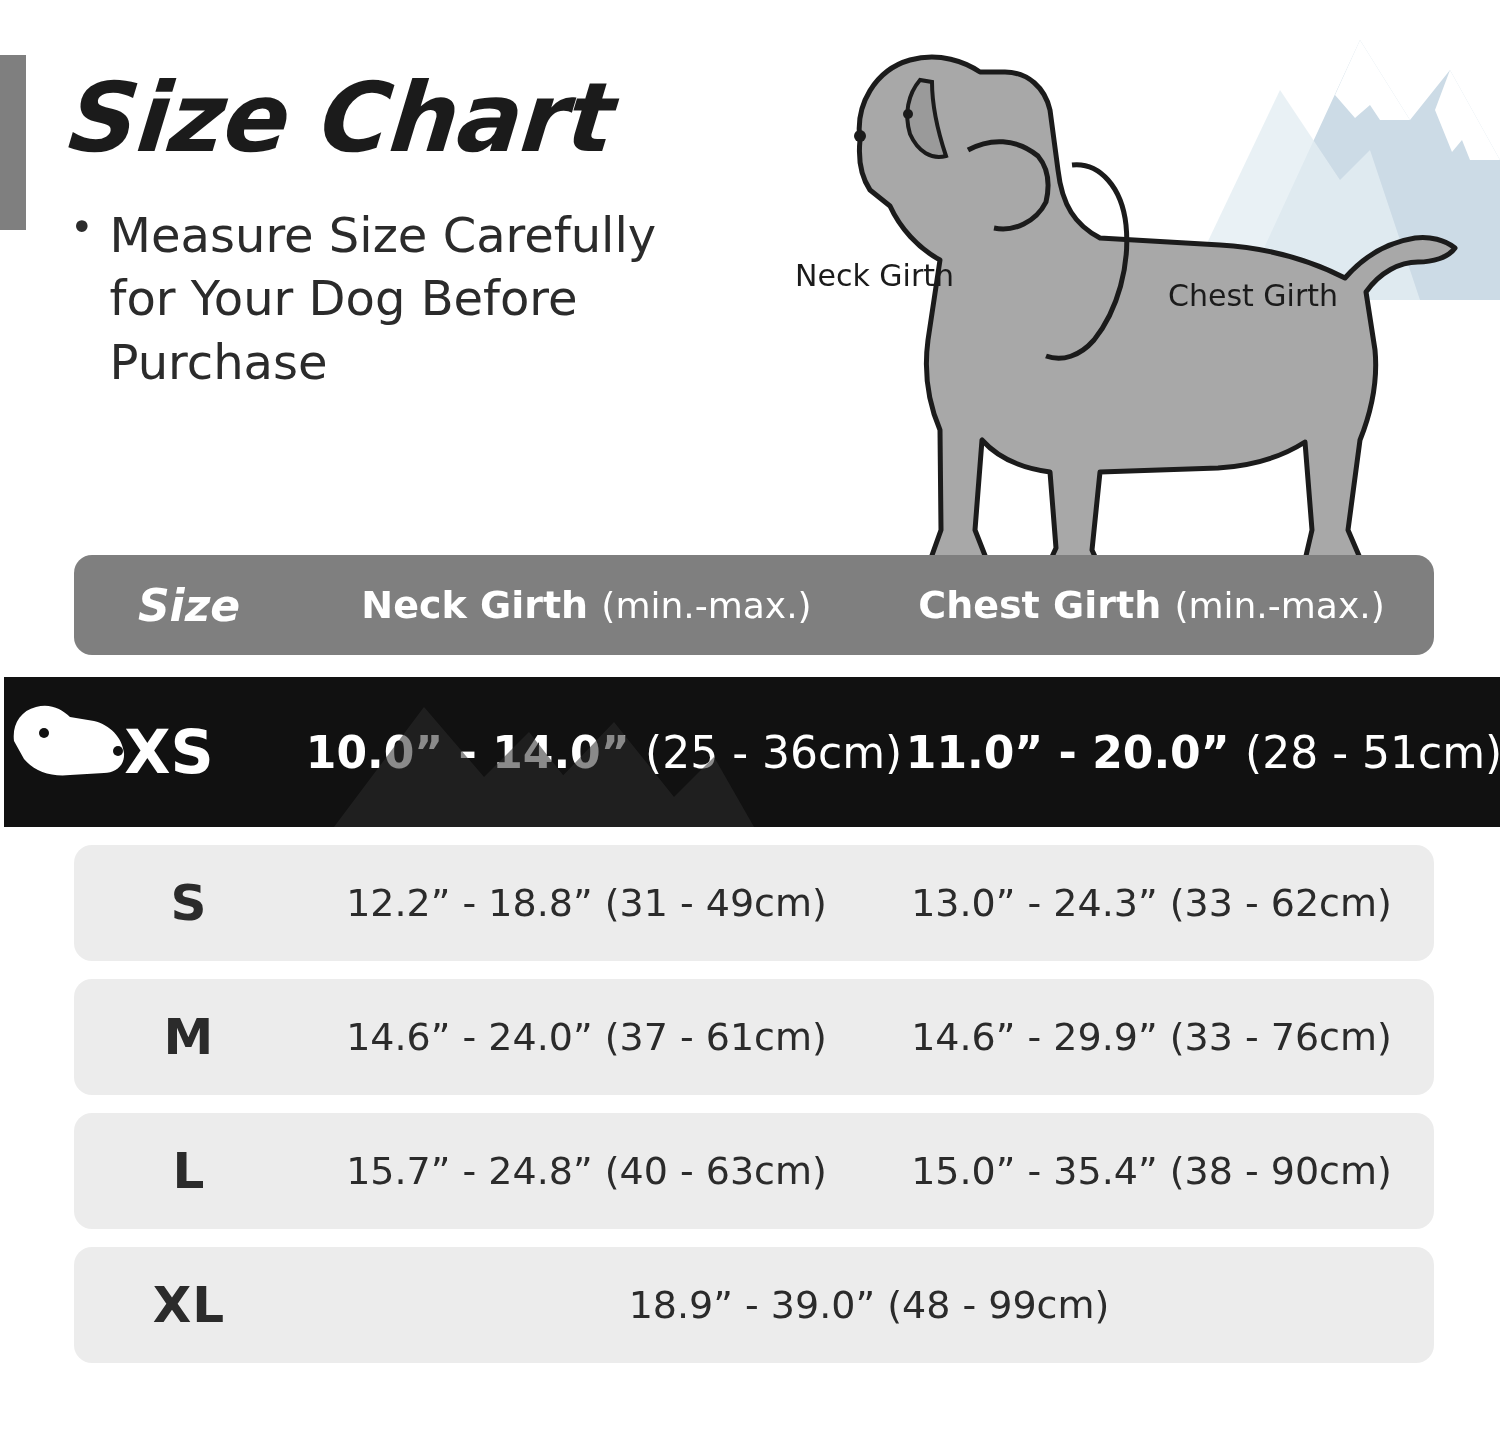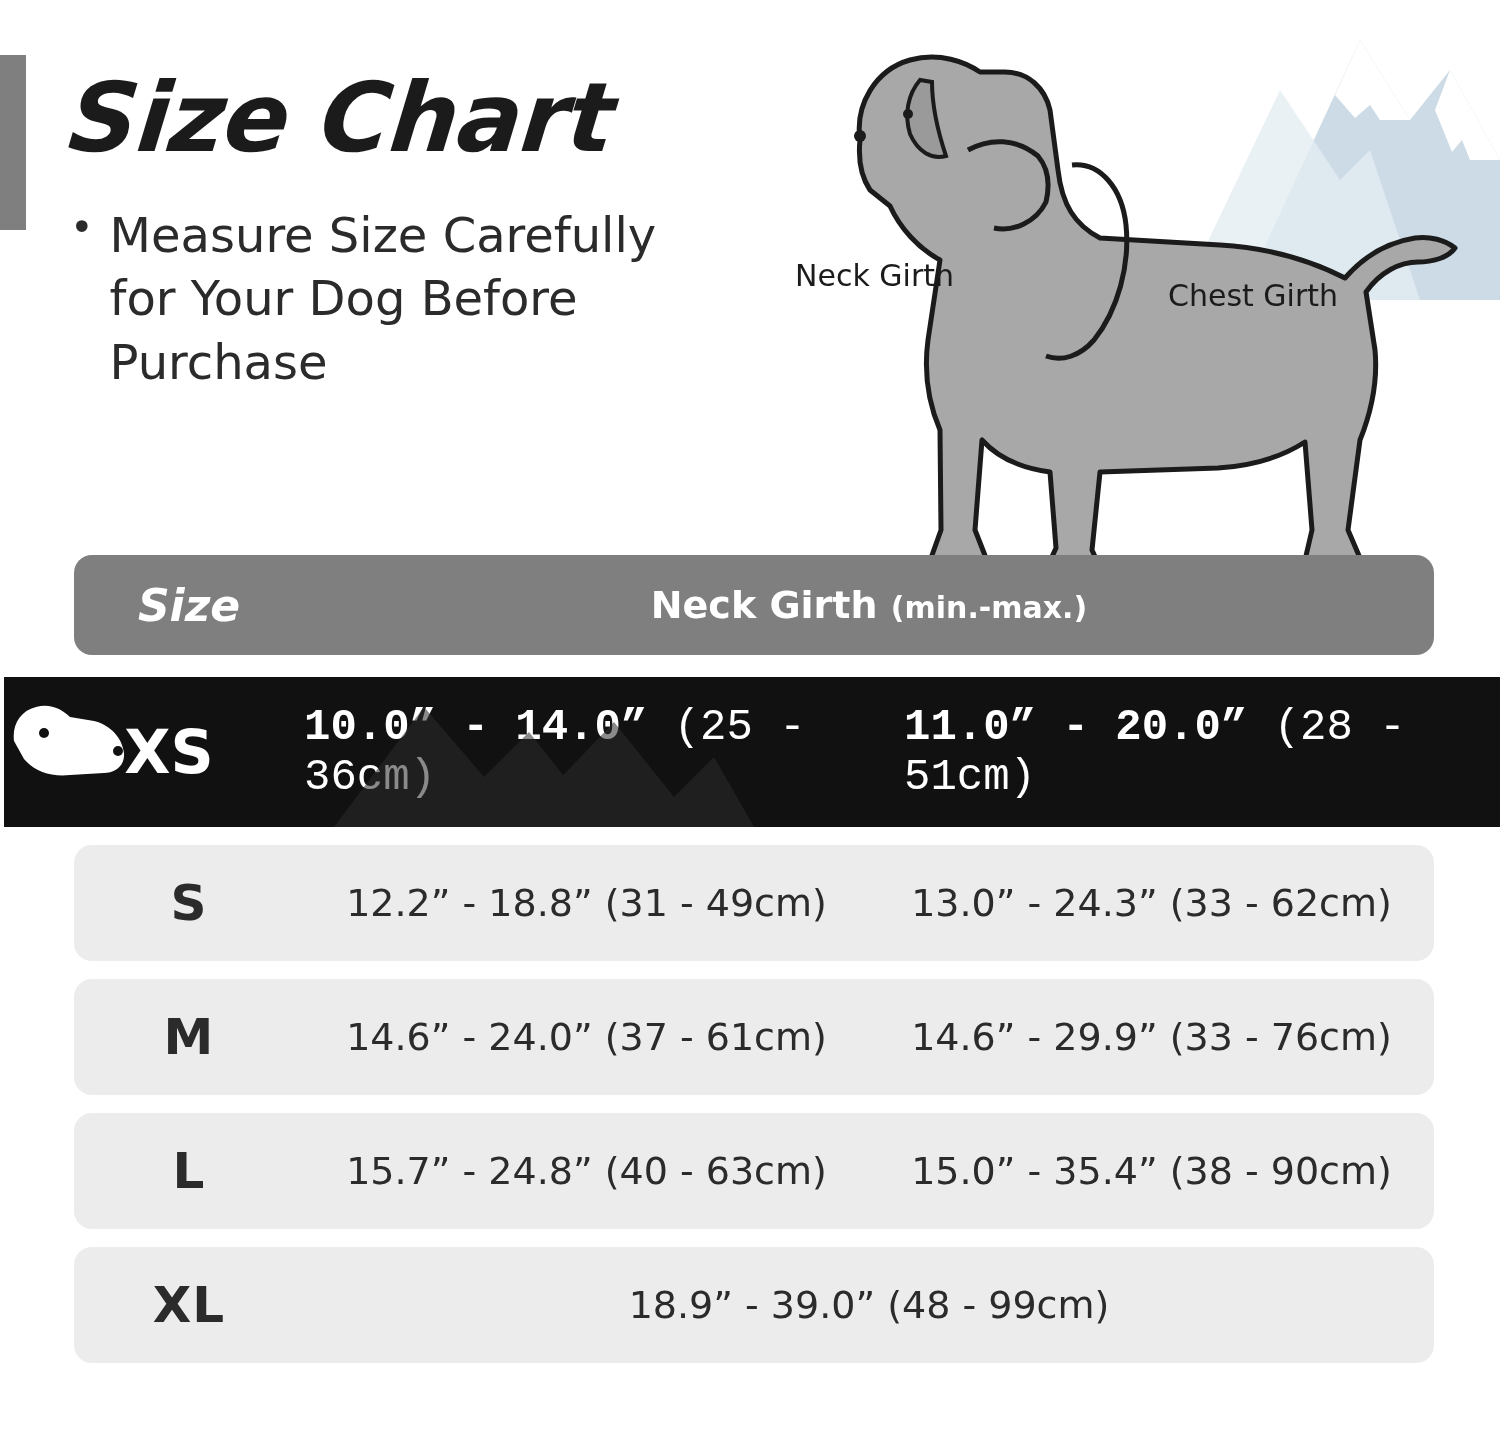--- a/index.html
+++ b/index.html
@@ -121,22 +121,22 @@
     font-style: italic;
   }
   .head-row .c-neck,
   .head-row .c-chest {
     flex: 1;
     text-align: center;
     font-size: 38px;
     font-weight: 700;
   }
   .head-row .minmax {
-    font-size: 30px;
-    font-weight: 700;
+    font-size: 36px;
+    font-weight: 400;
   }
 
   .xs-row {
     margin-top: 22px;
     width: 1500px;
     height: 150px;
     background: #111111;
     color: #ffffff;
     position: relative;
   }
@@ -144,23 +144,23 @@
     width: 300px;
     text-align: center;
     font-size: 60px;
     font-weight: 800;
     padding-left: 30px;
     box-sizing: border-box;
   }
   .xs-row .c-neck,
   .xs-row .c-chest {
     flex: 1;
+    text-align: center;
     font-size: 44px;
     font-weight: 700;
-    font-family: Liberation Mono, monospace;
   }
   .xs-row .paren {
     font-weight: 400;
   }
   .dog-head-icon {
     position: absolute;
     left: 6px;
     top: 18px;
     width: 120px;
     height: 110px;
@@ -258,20 +258,24 @@
 <div class="dog-label label-chest">Chest Girth</div>
 
 <div class="table">
 
   <div class="row head-row">
     <div class="c-size">Size</div>
     <div class="c-neck">
       <span>Neck Girth</span>
       <span class="minmax">(min.-max.)</span>
     </div>
+    <div class="c-chest">
+      <span>Chest Girth</span>
+      <span class="minmax">(min.-max.)</span>
+    </div>
   </div>
 
   <div class="row xs-row">
     <svg class="dog-head-icon" viewBox="0 0 120 110">
       <path d="M4,46 C2,30 10,16 26,12 C40,8 52,14 60,22 L84,26
                C100,30 112,42 114,58 C115,70 106,78 94,78 L60,80
                C40,82 24,76 14,64 Z" fill="#ffffff"></path>
       <circle cx="34" cy="38" r="5" fill="#111111"></circle>
       <circle cx="108" cy="56" r="5" fill="#111111"></circle>
     </svg>

